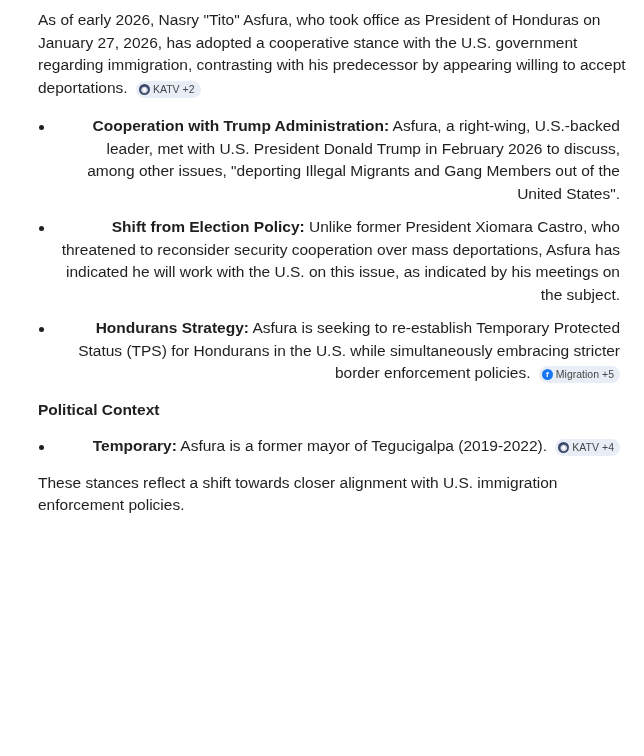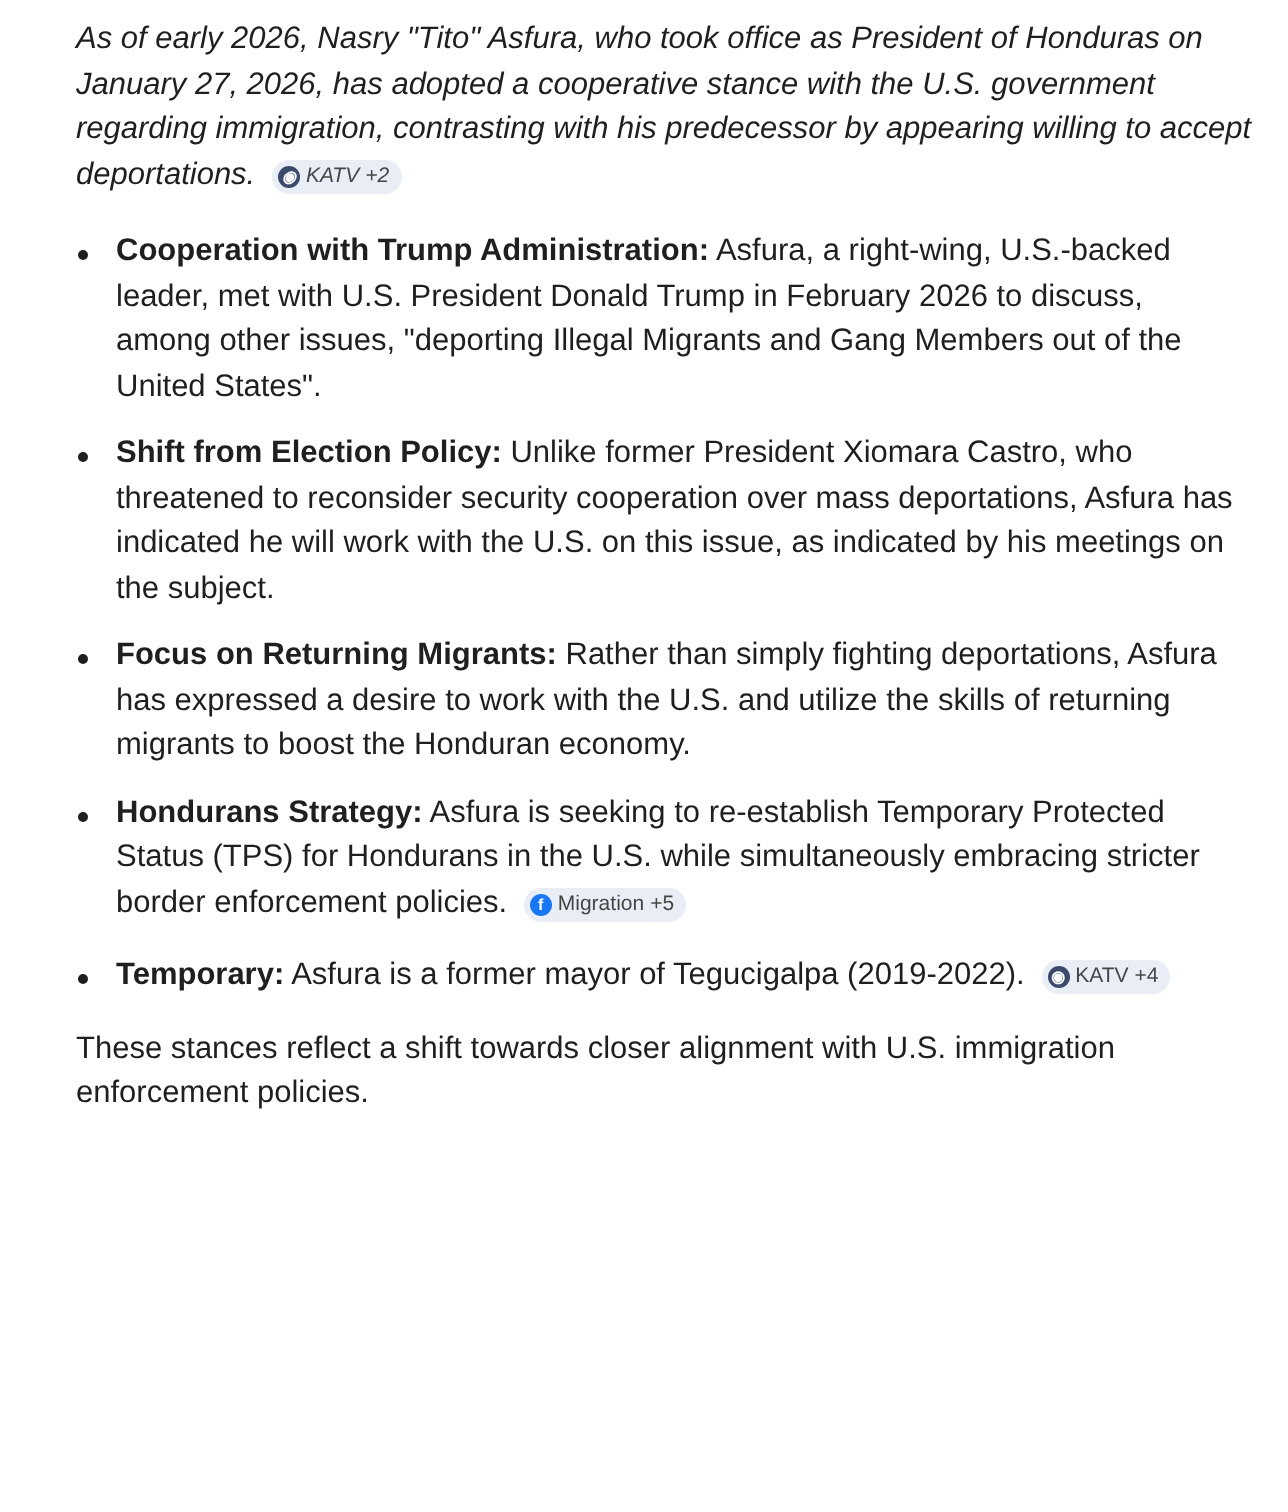--- a/index.html
+++ b/index.html
@@ -4,26 +4,26 @@
 <style>
   html, body { margin: 0; padding: 0; background: #ffffff; }
   body {
     width: 644px; height: 756px; overflow: hidden;
     font-family: "Liberation Sans", sans-serif;
     color: #1f1f1f;
     font-size: 15.5px;
     line-height: 22.5px;
   }
   .content { padding: 9px 12px 0 38px; }
-  p.intro { margin: 0 0 16px 0; font-style: italic; }
+  p.intro { margin: 0 0 16px 0; }
   h3 {
     margin: 0 0 14px 0;
     font-size: 15.5px; font-weight: bold; line-height: 22.5px;
   }
-  ul { margin: 0 12px 14px 0; padding: 0; list-style: none; }
+  ul { margin: 0 12px 14px 0; padding: 0; list-style: none; text-align: right; }
   li {
     position: relative; padding-left: 20px; margin-bottom: 11px;
   }
   li::before {
     content: ""; position: absolute; left: 1px; top: 10px;
     width: 5px; height: 5px; border-radius: 50%; background: #1f1f1f;
   }
   b { font-weight: bold; }
   .chip {
     display: inline-flex; align-items: center; gap: 3px;
@@ -50,30 +50,30 @@
     <span class="chip">
       <span class="ico katv">◉</span>
       <span>KATV</span>
       <span>+2</span>
     </span>
   </p>
 
   <ul>
     <li><b>Cooperation with Trump Administration:</b><span> Asfura, a right-wing, U.S.-backed leader, met with U.S. President Donald Trump in February 2026 to discuss, among other issues, "deporting Illegal Migrants and Gang Members out of the United States".</span></li>
     <li><b>Shift from Election Policy:</b><span> Unlike former President Xiomara Castro, who threatened to reconsider security cooperation over mass deportations, Asfura has indicated he will work with the U.S. on this issue, as indicated by his meetings on the subject.</span></li>
-    <li><b>Focus on Returning Migrants:</b><span> Rather than simply fighting deportations, Asfura has expressed a desire to work with the U.S. and utilize the skills of returning migrants to boost the Honduran economy.</span></li>
     <li><b>Hondurans Strategy:</b><span> Asfura is seeking to re-establish Temporary Protected Status (TPS) for Hondurans in the U.S. while simultaneously embracing stricter border enforcement policies.</span>
       <span class="chip">
         <span class="ico fb">f</span>
         <span>Migration</span>
         <span>+5</span>
       </span>
     </li>
   </ul>
 
+  <h3>Political Context</h3>
   <ul>
     <li><b>Temporary:</b><span> Asfura is a former mayor of Tegucigalpa (2019-2022).</span>
       <span class="chip">
         <span class="ico katv">◉</span>
         <span>KATV</span>
         <span>+4</span>
       </span>
     </li>
   </ul>
 

